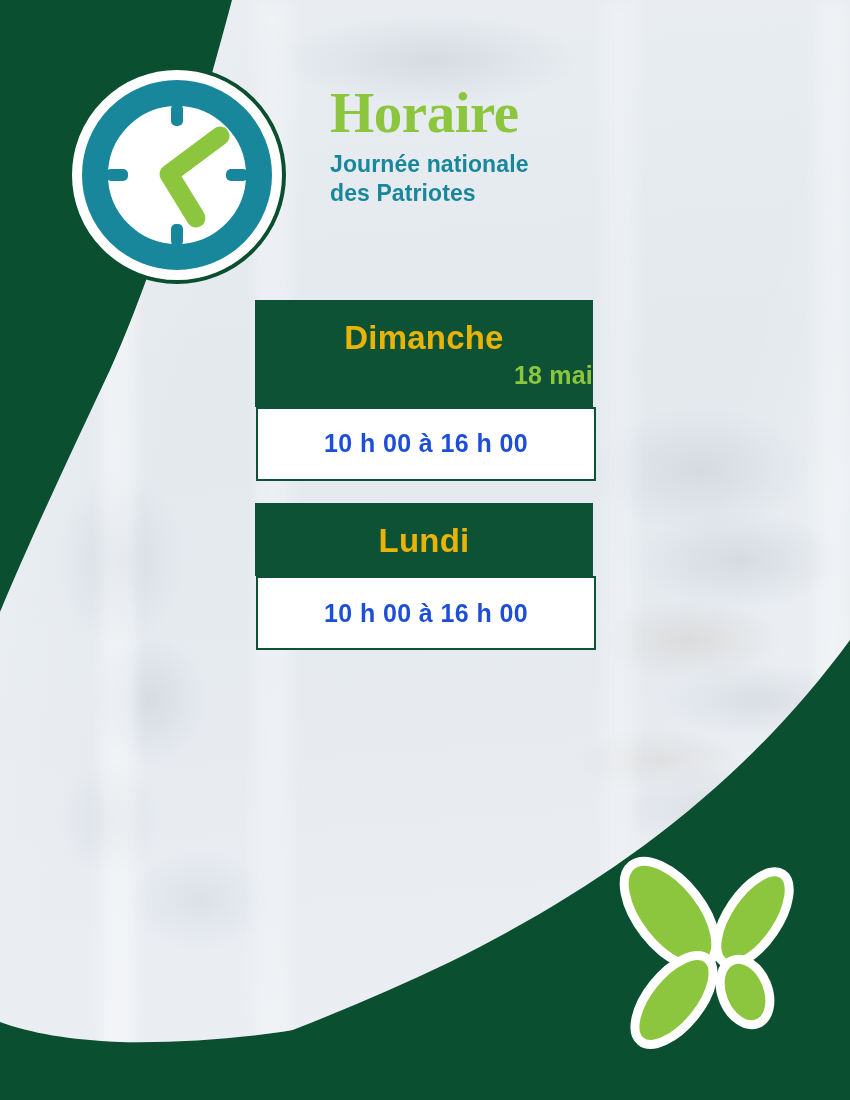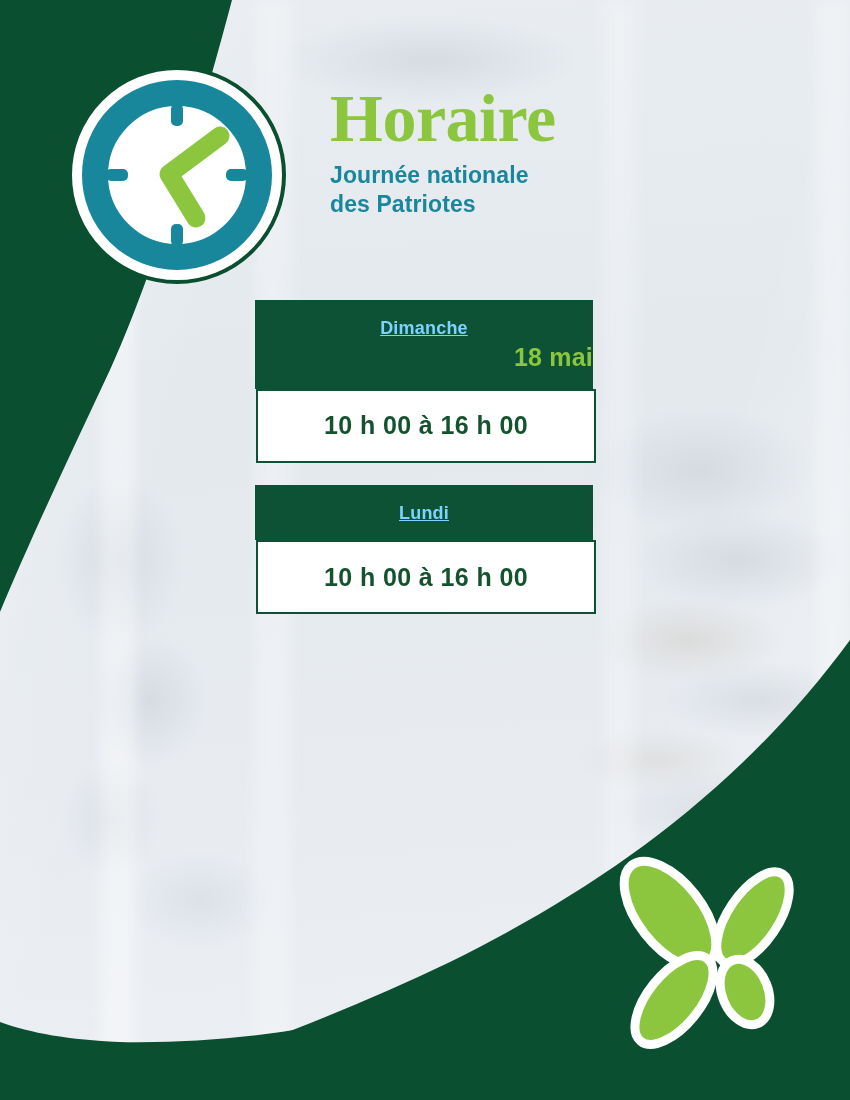--- a/index.html
+++ b/index.html
@@ -85,21 +85,21 @@
   
   .header-text {
     position: absolute;
     left: 330px;
     top: 86px;
     width: 480px;
   }
   .title {
     font-family: "Liberation Serif", "DejaVu Serif", serif;
     font-weight: bold;
-    font-size: 68px;
+    font-size: 57px;
     line-height: 0.95;
     color: #8cc63e;
     letter-spacing: -0.5px;
     margin: 0;
   }
   .subtitle {
     font-family: "Liberation Sans", sans-serif;
     font-weight: bold;
     font-size: 23px;
     line-height: 1.26;
@@ -121,25 +121,24 @@
   .card-head {
     background: #0d5234;
     padding: 18px 0 16px 0;
     text-align: center;
     width: 338px;
   }
   .card-day {
     display: block;
     font-family: "Liberation Sans", sans-serif;
     font-weight: bold;
-    font-size: 18px;
-    color: #7dd3fc;
+    font-size: 33px;
+    color: #eab308;
     line-height: 1.2;
     letter-spacing: 0.2px;
-    text-decoration: underline;
   }
   .card-date {
     display: block;
     font-family: "Liberation Sans", sans-serif;
     font-weight: bold;
     font-size: 25px;
     color: #8cc63e;
     line-height: 1.25;
     margin-top: 2px;
     letter-spacing: 0.2px;
@@ -151,21 +150,21 @@
     box-sizing: border-box;
     width: 340px;
     margin-left: 1px;
     height: 74px;
     display: flex;
     align-items: center;
     justify-content: center;
     font-family: "Liberation Sans", sans-serif;
     font-weight: bold;
     font-size: 25px;
-    color: #14532d;
+    color: #1d4ed8;
     letter-spacing: 0.4px;
   }
 
   
   .butterfly {
     position: absolute;
     left: 612px;
     top: 852px;
     width: 200px;
     height: 210px;

